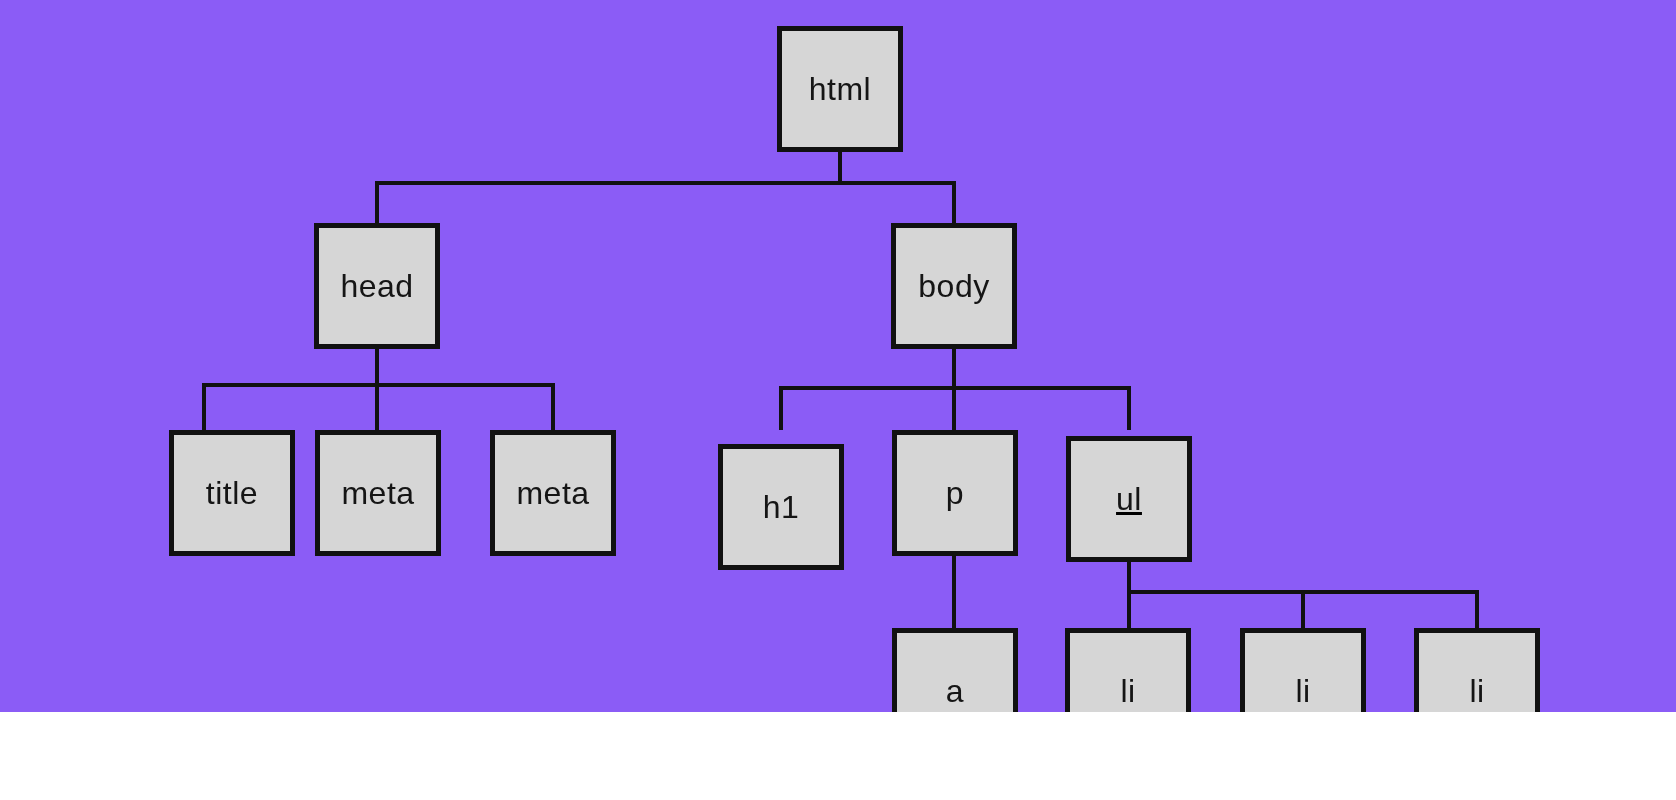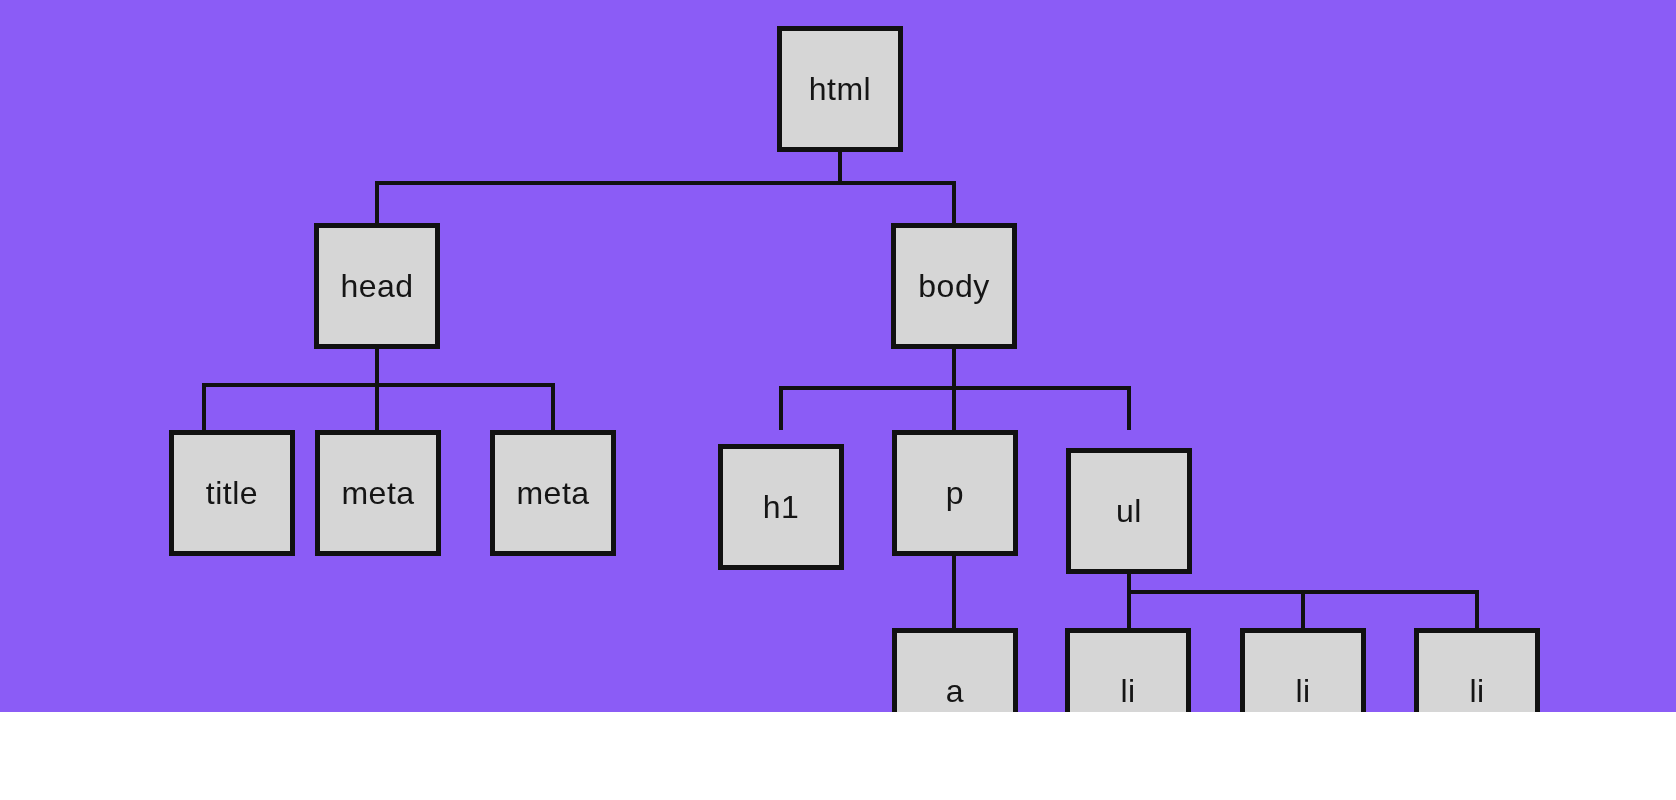--- a/index.html
+++ b/index.html
@@ -74,21 +74,21 @@
     </div>
     <div class="node" style="left: 490px; top: 430px;">
       <span class="label">meta</span>
     </div>
     <div class="node" style="left: 718px; top: 444px;">
       <span class="label">h1</span>
     </div>
     <div class="node" style="left: 892px; top: 430px;">
       <span class="label">p</span>
     </div>
-    <div class="node" style="left: 1066px; top: 448px;">
+    <div class="node" style="left: 1066px; top: 436px; text-decoration: underline;">
       <span class="label">ul</span>
     </div>
     <div class="node" style="left: 892px; top: 628px;">
       <span class="label">a</span>
     </div>
     <div class="node" style="left: 1065px; top: 628px;">
       <span class="label">li</span>
     </div>
     <div class="node" style="left: 1240px; top: 628px;">
       <span class="label">li</span>

